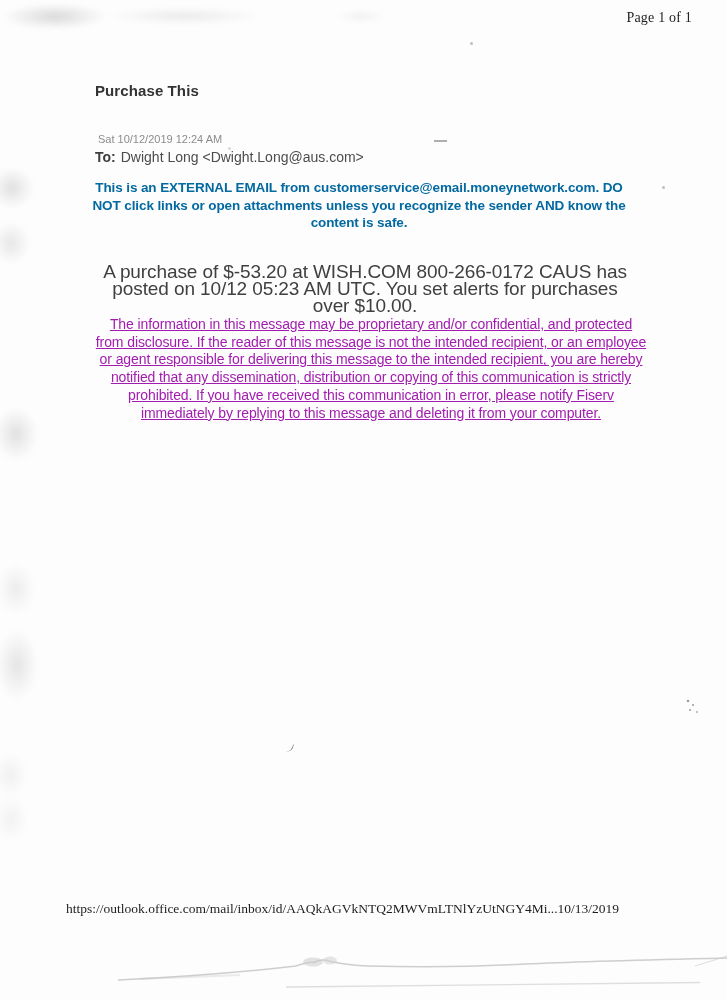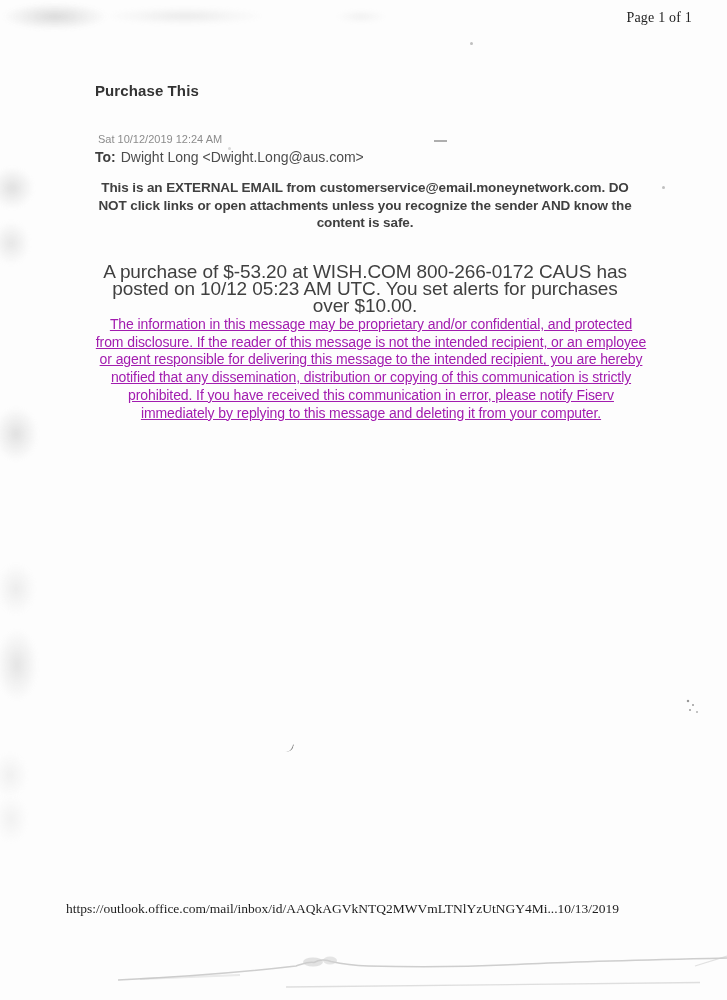--- a/index.html
+++ b/index.html
@@ -70,27 +70,27 @@
     font-size: 14px;
     color: #4c4c4c;
   }
   .email-to .to-label {
     font-weight: bold;
     color: #3e3e3e;
     margin-right: 5px;
   }
   .external-warning {
     position: absolute;
-    left: 98px;
+    left: 92px;
     top: 179px;
     width: 534px;
     font-size: 13.5px;
     font-weight: bold;
     line-height: 17.6px;
-    color: #404040;
+    color: #0369a1;
     letter-spacing: -0.1px;
   }
   .email-body {
     position: absolute;
     left: 95px;
     top: 263px;
     width: 540px;
     font-size: 19px;
     line-height: 17.2px;
     color: #404040;

